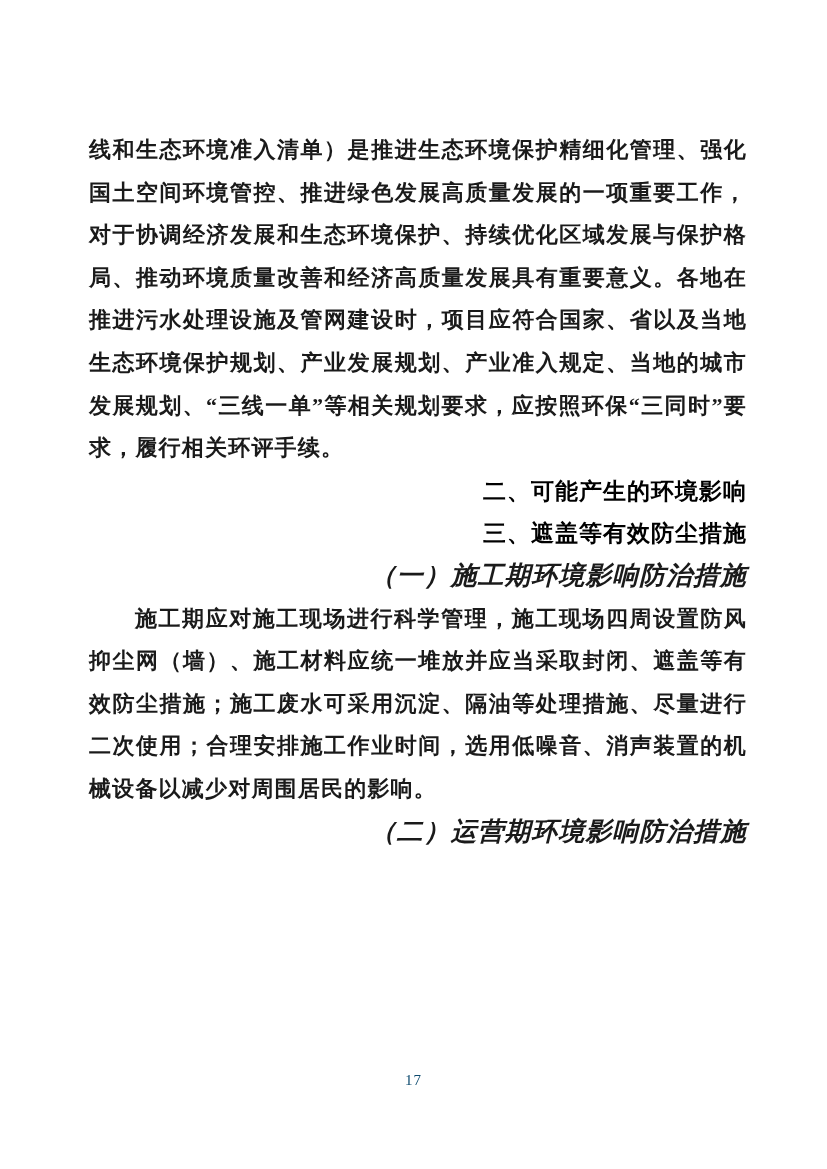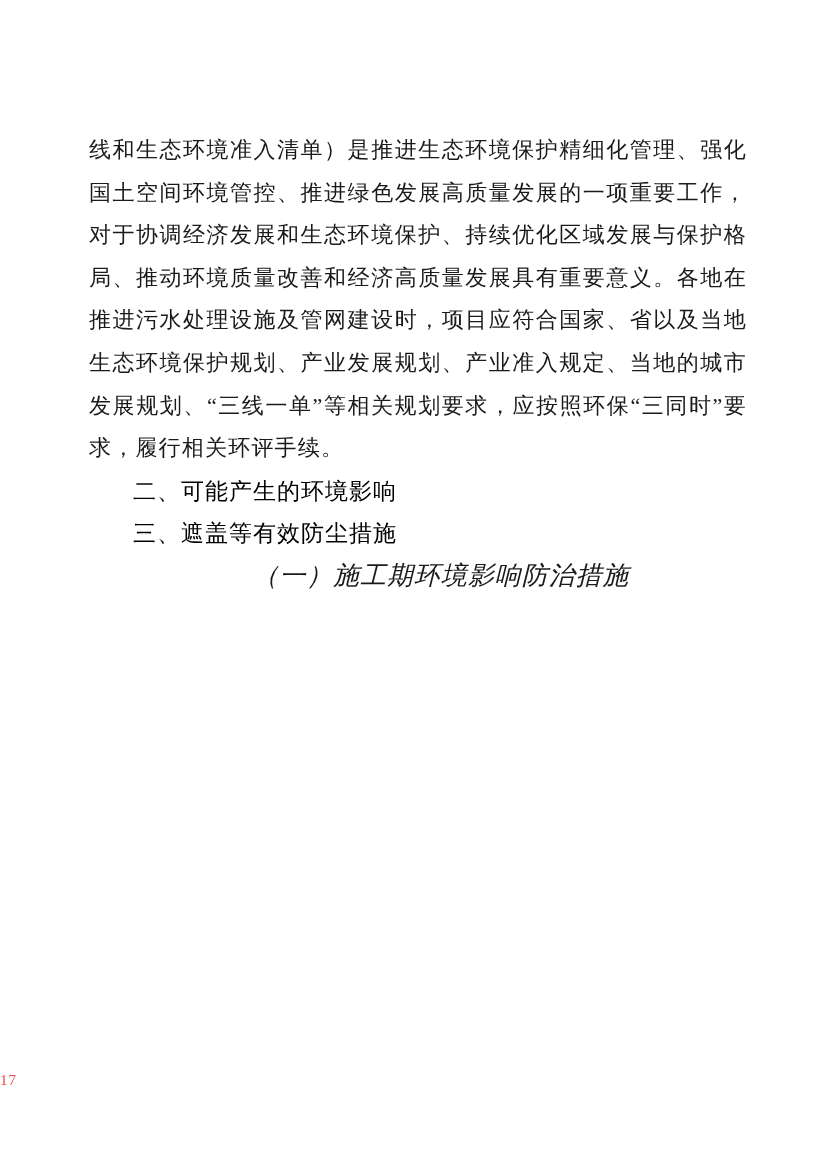--- a/index.html
+++ b/index.html
@@ -24,69 +24,72 @@
     font-size: 22px;
     line-height: 42.6px;
     letter-spacing: 1.2px;
     text-align: justify;
   }
   .content p,
   .content h2,
   .content h3 {
     margin: 0;
     padding: 0;
-    font-weight: normal;
+    font-weight: bold;
   }
   .para {
     text-indent: 46px;
   }
   .para-continuation {
     text-indent: 0;
   }
   .section-heading {
     font-family: "Liberation Sans", sans-serif;
     font-weight: 700;
     font-size: 23px;
     line-height: 42.6px;
     text-indent: 44px;
     letter-spacing: 1px;
     color: #000000;
-    text-align: left;
+    text-align: right;
   }
   .sub-heading {
     text-indent: 46px;
     font-style: italic;
-    text-align: center;
+    text-align: right;
   }
   .page-footer {
     position: absolute;
     top: 1070px;
     left: 0;
     width: 100%;
+    text-align: center;
     font-size: 15px;
     line-height: 20px;
-    color: #ef4444;
+    color: #0c4a6e;
     letter-spacing: 1px;
   }
 </style>
 </head>
 <body>
 
 <div class="page">
 
   <div class="content">
 
     <p class="para para-continuation">线和生态环境准入清单）是推进生态环境保护精细化管理、强化国土空间环境管控、推进绿色发展高质量发展的一项重要工作，对于协调经济发展和生态环境保护、持续优化区域发展与保护格局、推动环境质量改善和经济高质量发展具有重要意义。各地在推进污水处理设施及管网建设时，项目应符合国家、省以及当地生态环境保护规划、产业发展规划、产业准入规定、当地的城市发展规划、“三线一单”等相关规划要求，应按照环保“三同时”要求，履行相关环评手续。</p>
 
     <h2 class="section-heading">二、可能产生的环境影响</h2>
 
 
     <h2 class="section-heading">三、遮盖等有效防尘措施</h2>
 
     <h3 class="sub-heading">（一）施工期环境影响防治措施</h3>
 
+    <p class="para">施工期应对施工现场进行科学管理，施工现场四周设置防风抑尘网（墙）、施工材料应统一堆放并应当采取封闭、遮盖等有效防尘措施；施工废水可采用沉淀、隔油等处理措施、尽量进行二次使用；合理安排施工作业时间，选用低噪音、消声装置的机械设备以减少对周围居民的影响。</p>
 
+    <h3 class="sub-heading">（二）运营期环境影响防治措施</h3>
 
   </div>
 
   <div class="page-footer">17</div>
 
 </div>
 
 </body></html>

